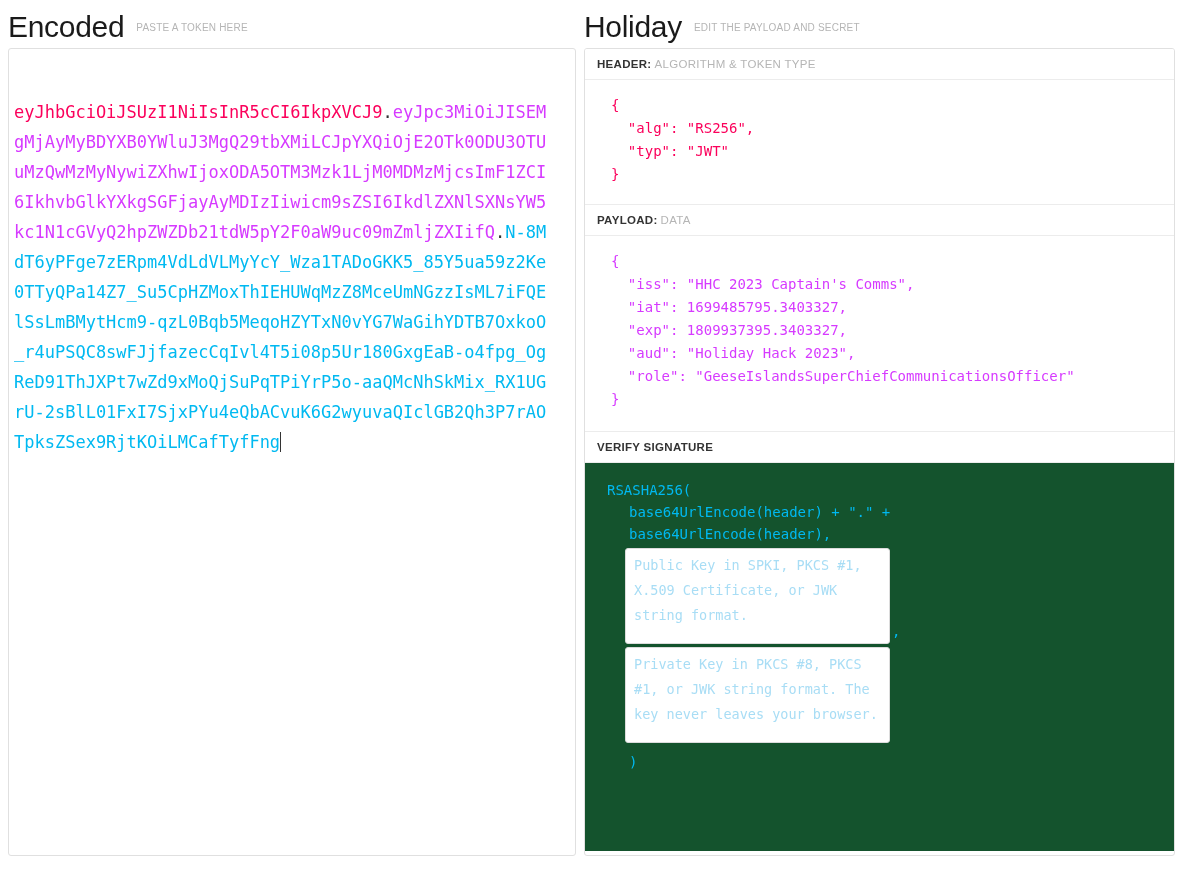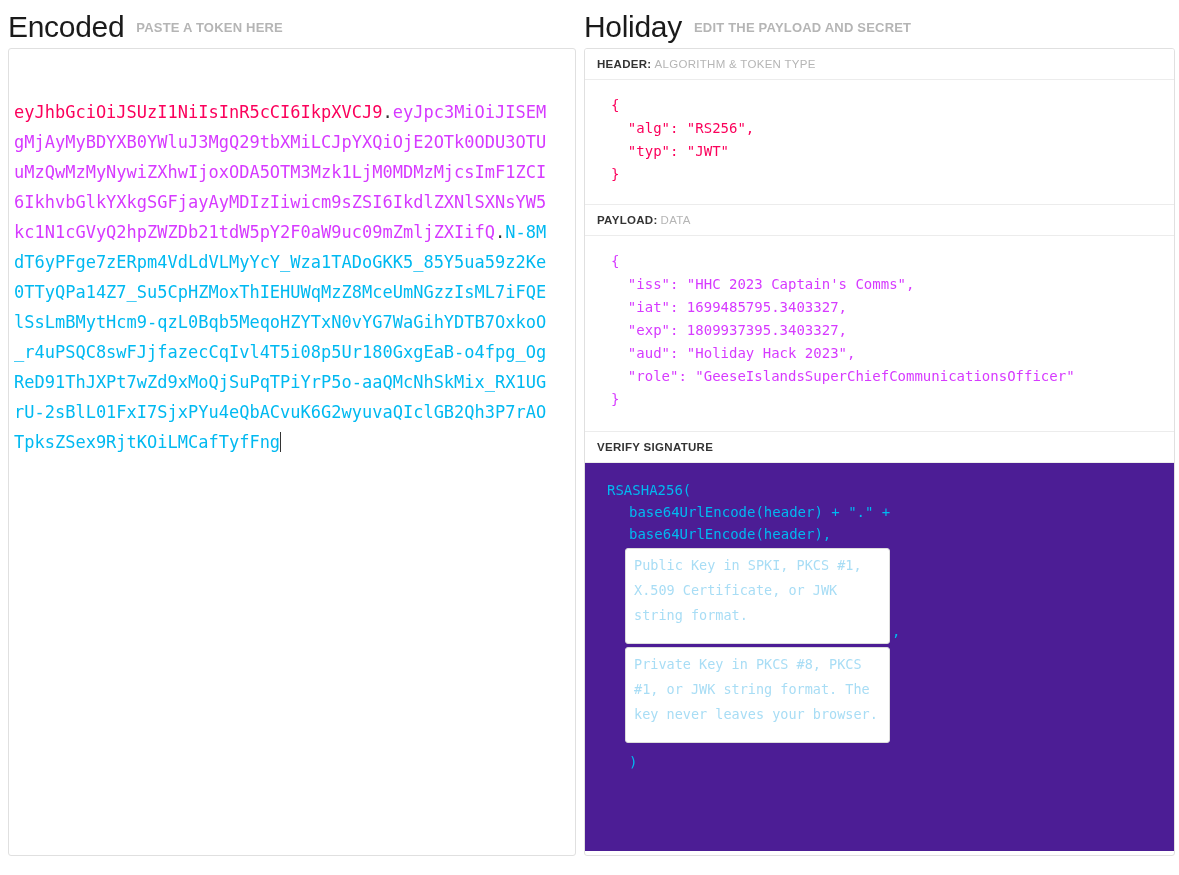--- a/index.html
+++ b/index.html
@@ -48,26 +48,26 @@
     box-sizing: border-box;
   }
   .section-title {
     font-size: 30px;
     font-weight: 400;
     color: #1a1a1a;
     letter-spacing: -0.3px;
     line-height: 34px;
   }
   .section-sub {
-    font-size: 13px;
+    font-size: 10px;
     color: #b5b5b5;
     letter-spacing: 0.2px;
     margin-left: 12px;
     text-transform: uppercase;
-    font-weight: 700;
+    font-weight: 400;
   }
 
   
   .encoded-box {
     border: 1px solid #e0e0e0;
     border-radius: 3px;
     background: #fff;
     height: 808px;
     box-sizing: border-box;
     padding: 48px 22px 20px 5px;
@@ -130,21 +130,21 @@
     white-space: pre;
     padding: 14px 20px 18px 26px;
     box-sizing: border-box;
     border-bottom: 1px solid #ececec;
     overflow: hidden;
   }
   .body-header  { color: #fb015b; height: 125px; }
   .body-payload { color: #d63aff; height: 196px; }
 
   .sig-area {
-    background: #4c1d95;
+    background: #14532d;
     padding: 16px 20px 16px 22px;
     box-sizing: border-box;
     font-family: "DejaVu Sans Mono", monospace;
     font-size: 14px;
     line-height: 22px;
     color: #00b9f1;
     height: 388px;
   }
   .sig-line { white-space: pre; }
   .sig-indent1 { padding-left: 22px; }

